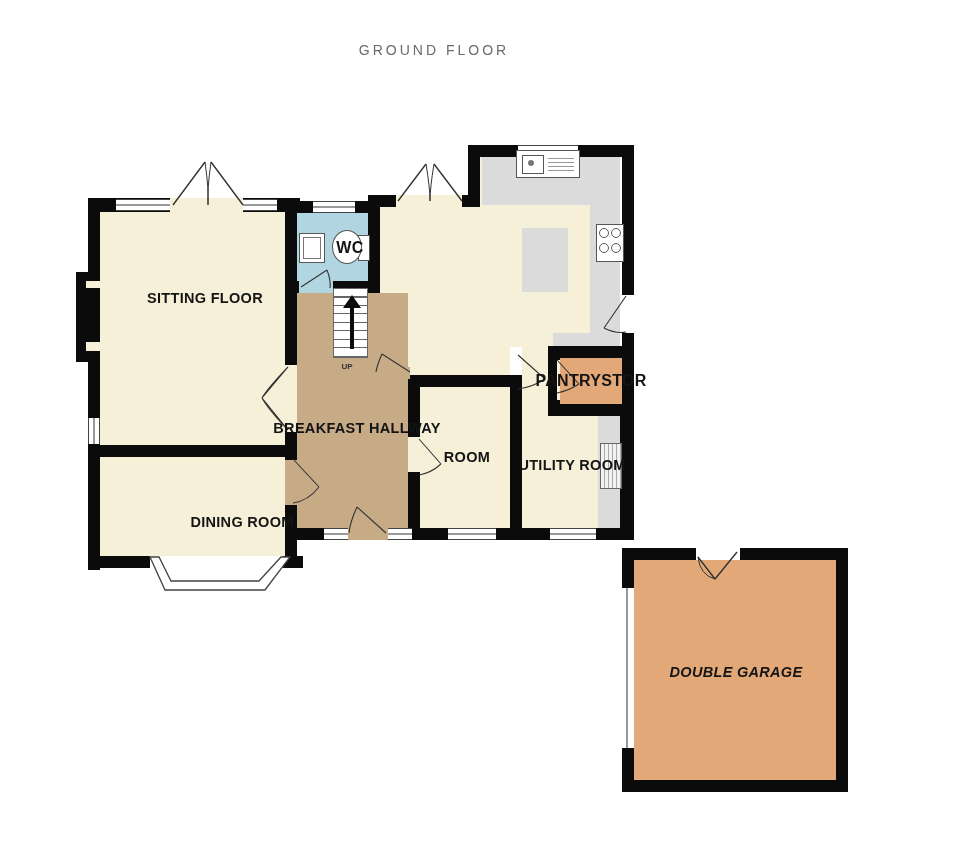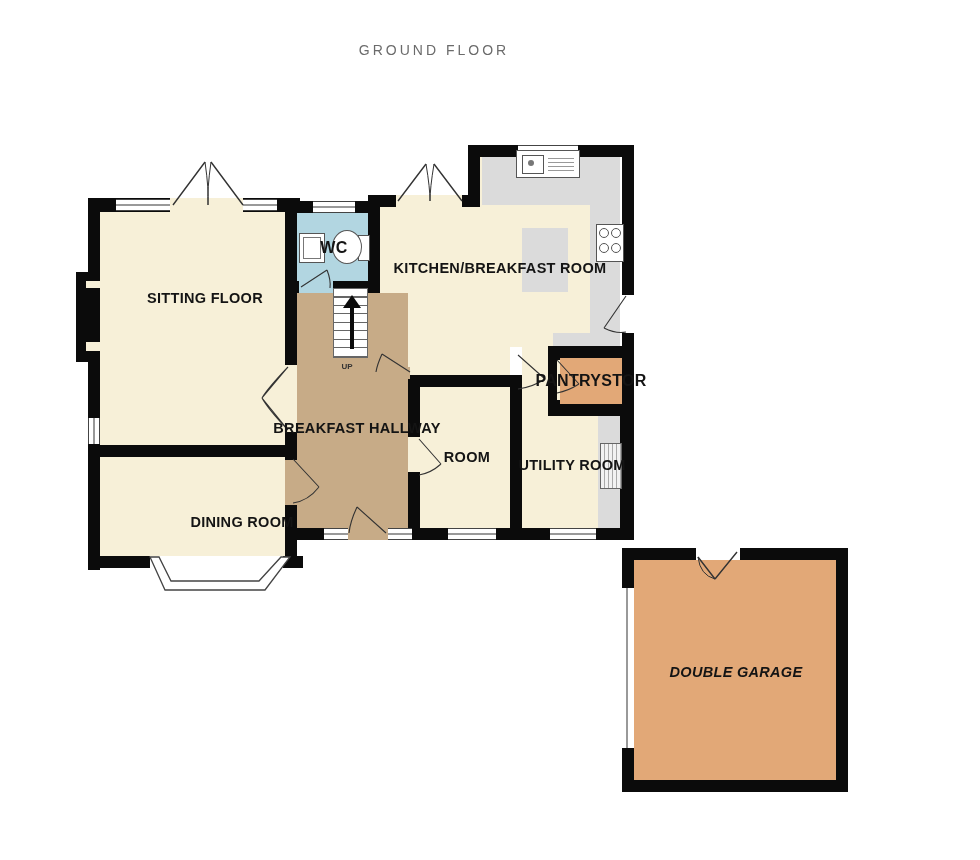--- a/index.html
+++ b/index.html
@@ -179,22 +179,21 @@
       <path d="M518,355 L545,379 M545,379 Q533,387 518,389" stroke-width="1.1"></path>
 
       <path d="M557,360 L579,384 M579,384 Q568,391 557,393" stroke-width="1.1"></path>
 
       <path d="M698,557 L715,579 M737,552 L715,579"></path>
       <path d="M698,557 Q700,575 715,579" stroke-width="1"></path>
     </g>
   </svg>
 
   <div class="label" style="left:205px;top:298px;">SITTING FLOOR</div>
-  <div class="label wc-label" style="left:334px;top:248px;">WC</div>
-  <div class="label" style="left:500px;top:268px;">KITCHEN/BREAKFAST ROOM</div>
+  <div class="label wc-label" style="left:350px;top:248px;">WC</div>
   <div class="label" style="left:357px;top:428px;">BREAKFAST HALLWAY</div>
   <div class="label" style="left:467px;top:457px;">ROOM</div>
   <div class="label pantry-label" style="left:591px;top:381px;">PANTRYSTOR</div>
   <div class="label" style="left:572px;top:465px;">UTILITY ROOM</div>
   <div class="label" style="left:214px;top:522px;margin-left:28px;">DINING ROOM</div>
   <div class="label" style="left:736px;top:672px;font-style:italic;">DOUBLE GARAGE</div>
 
 </div>
 
 </body></html>

